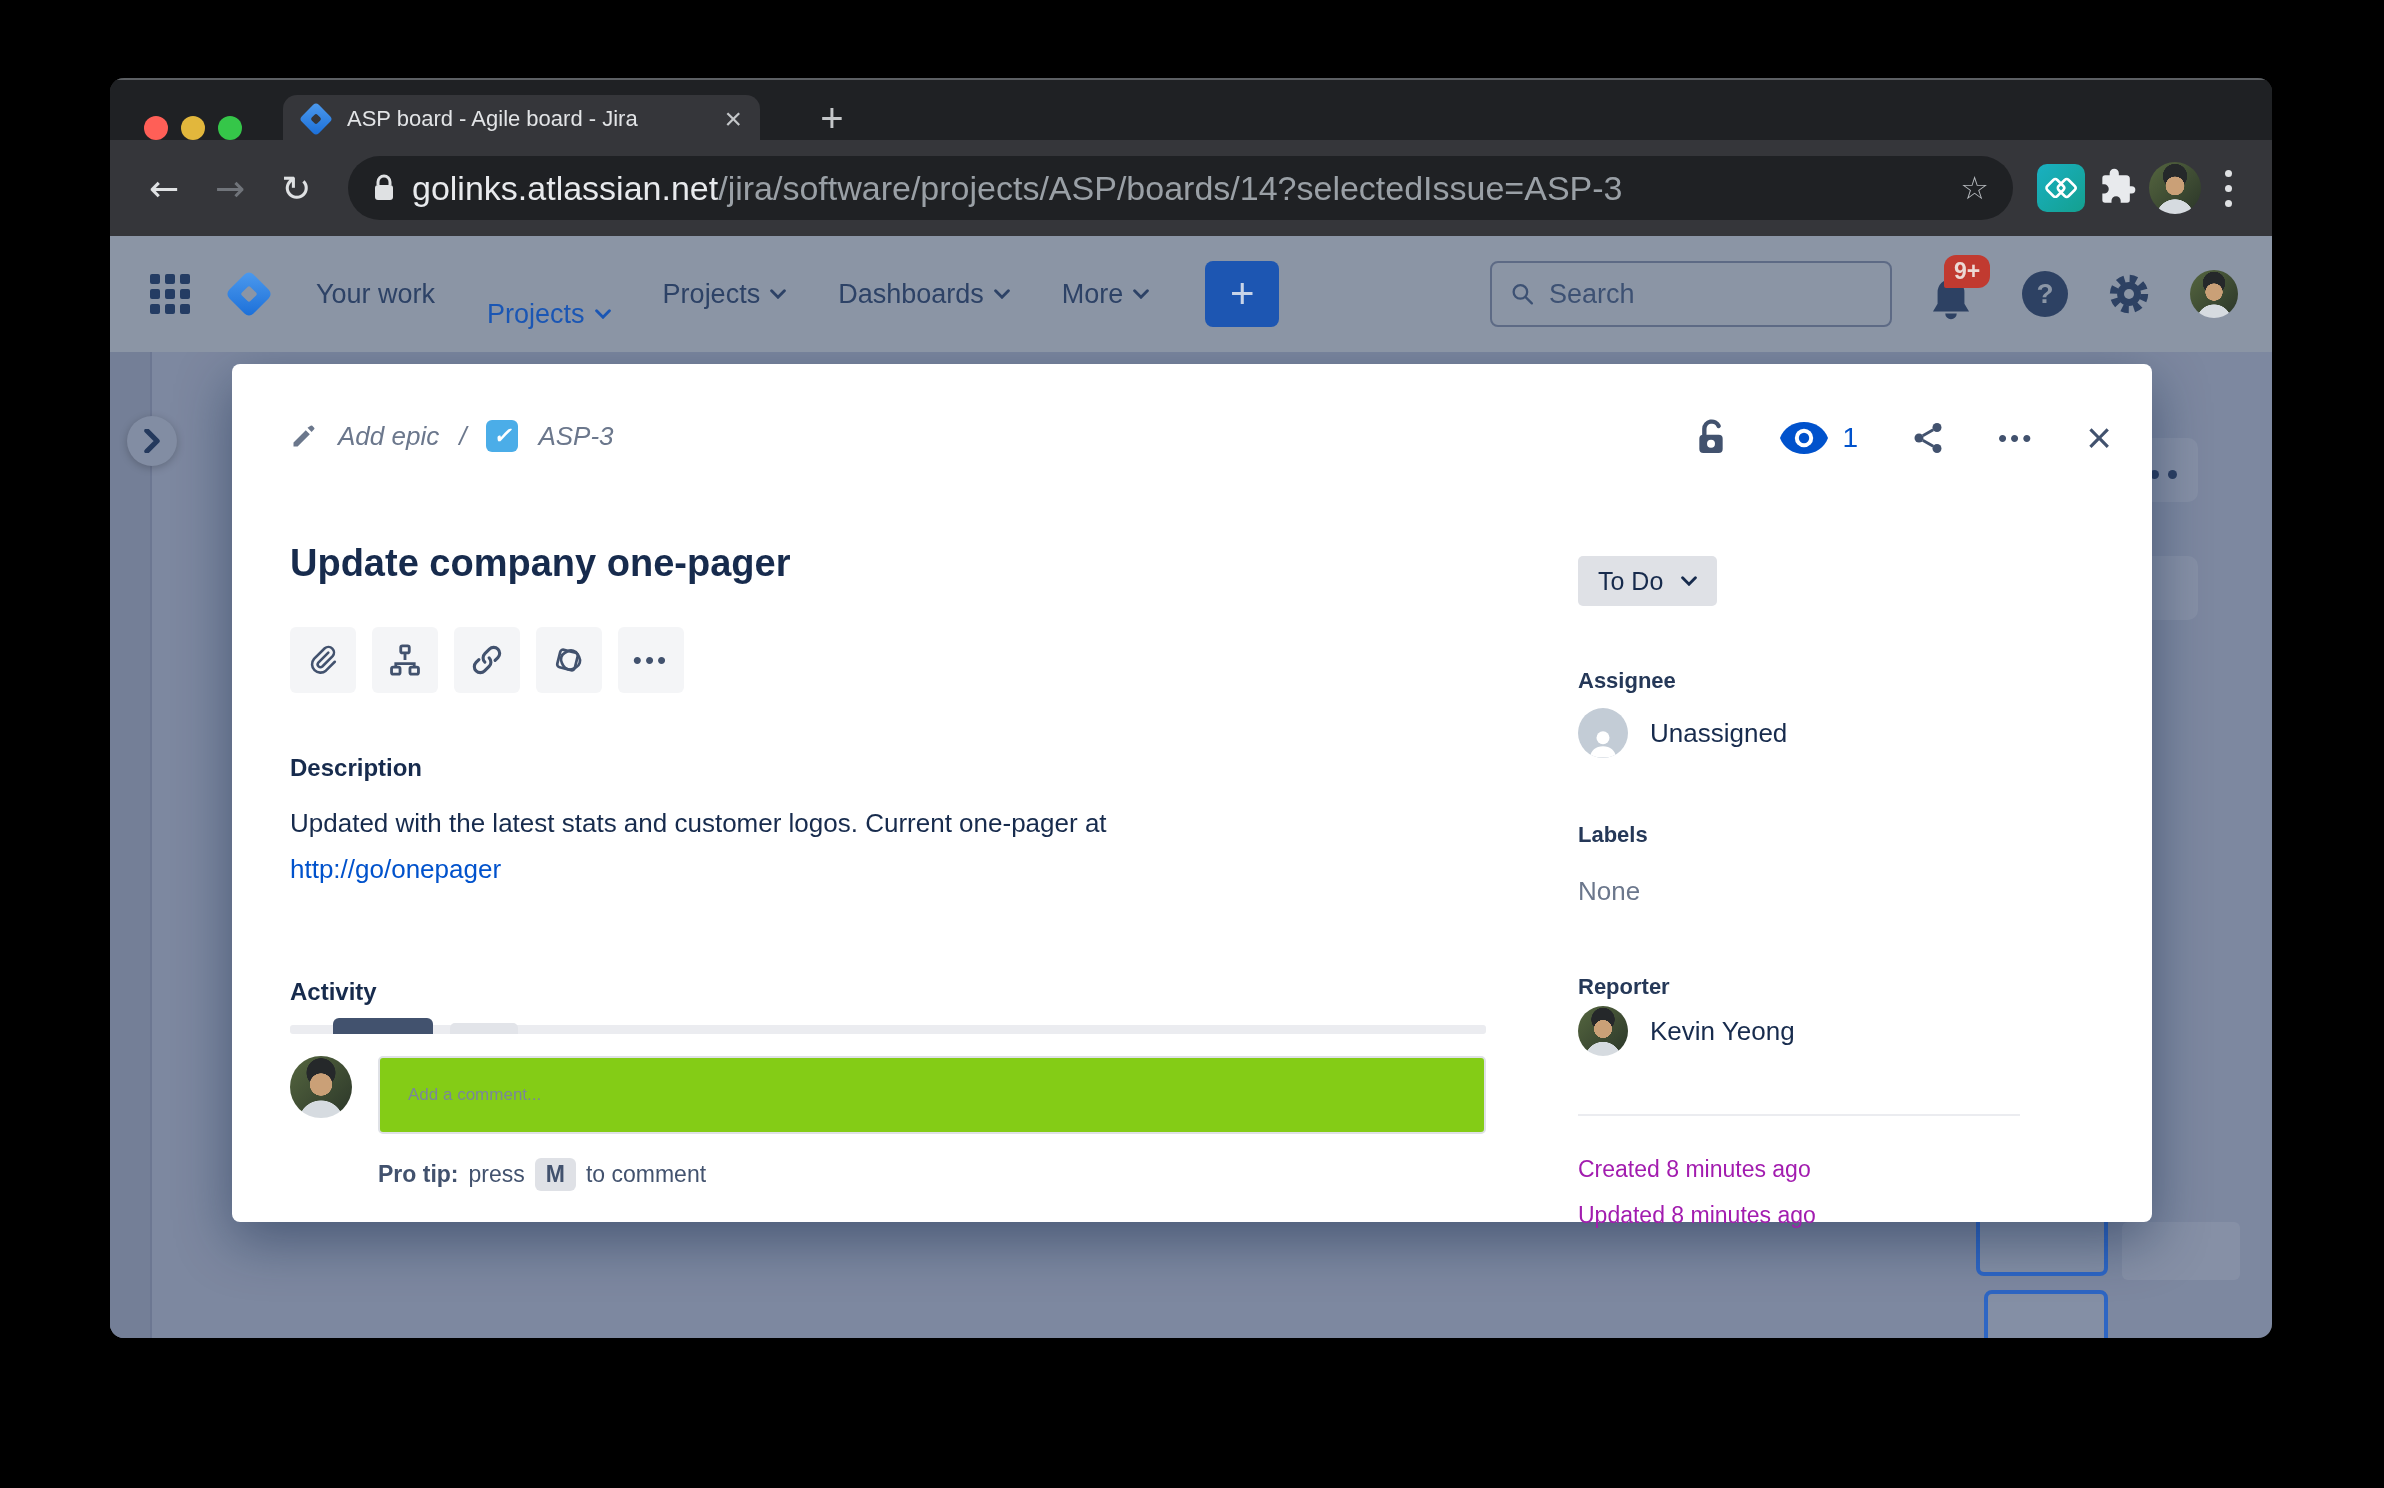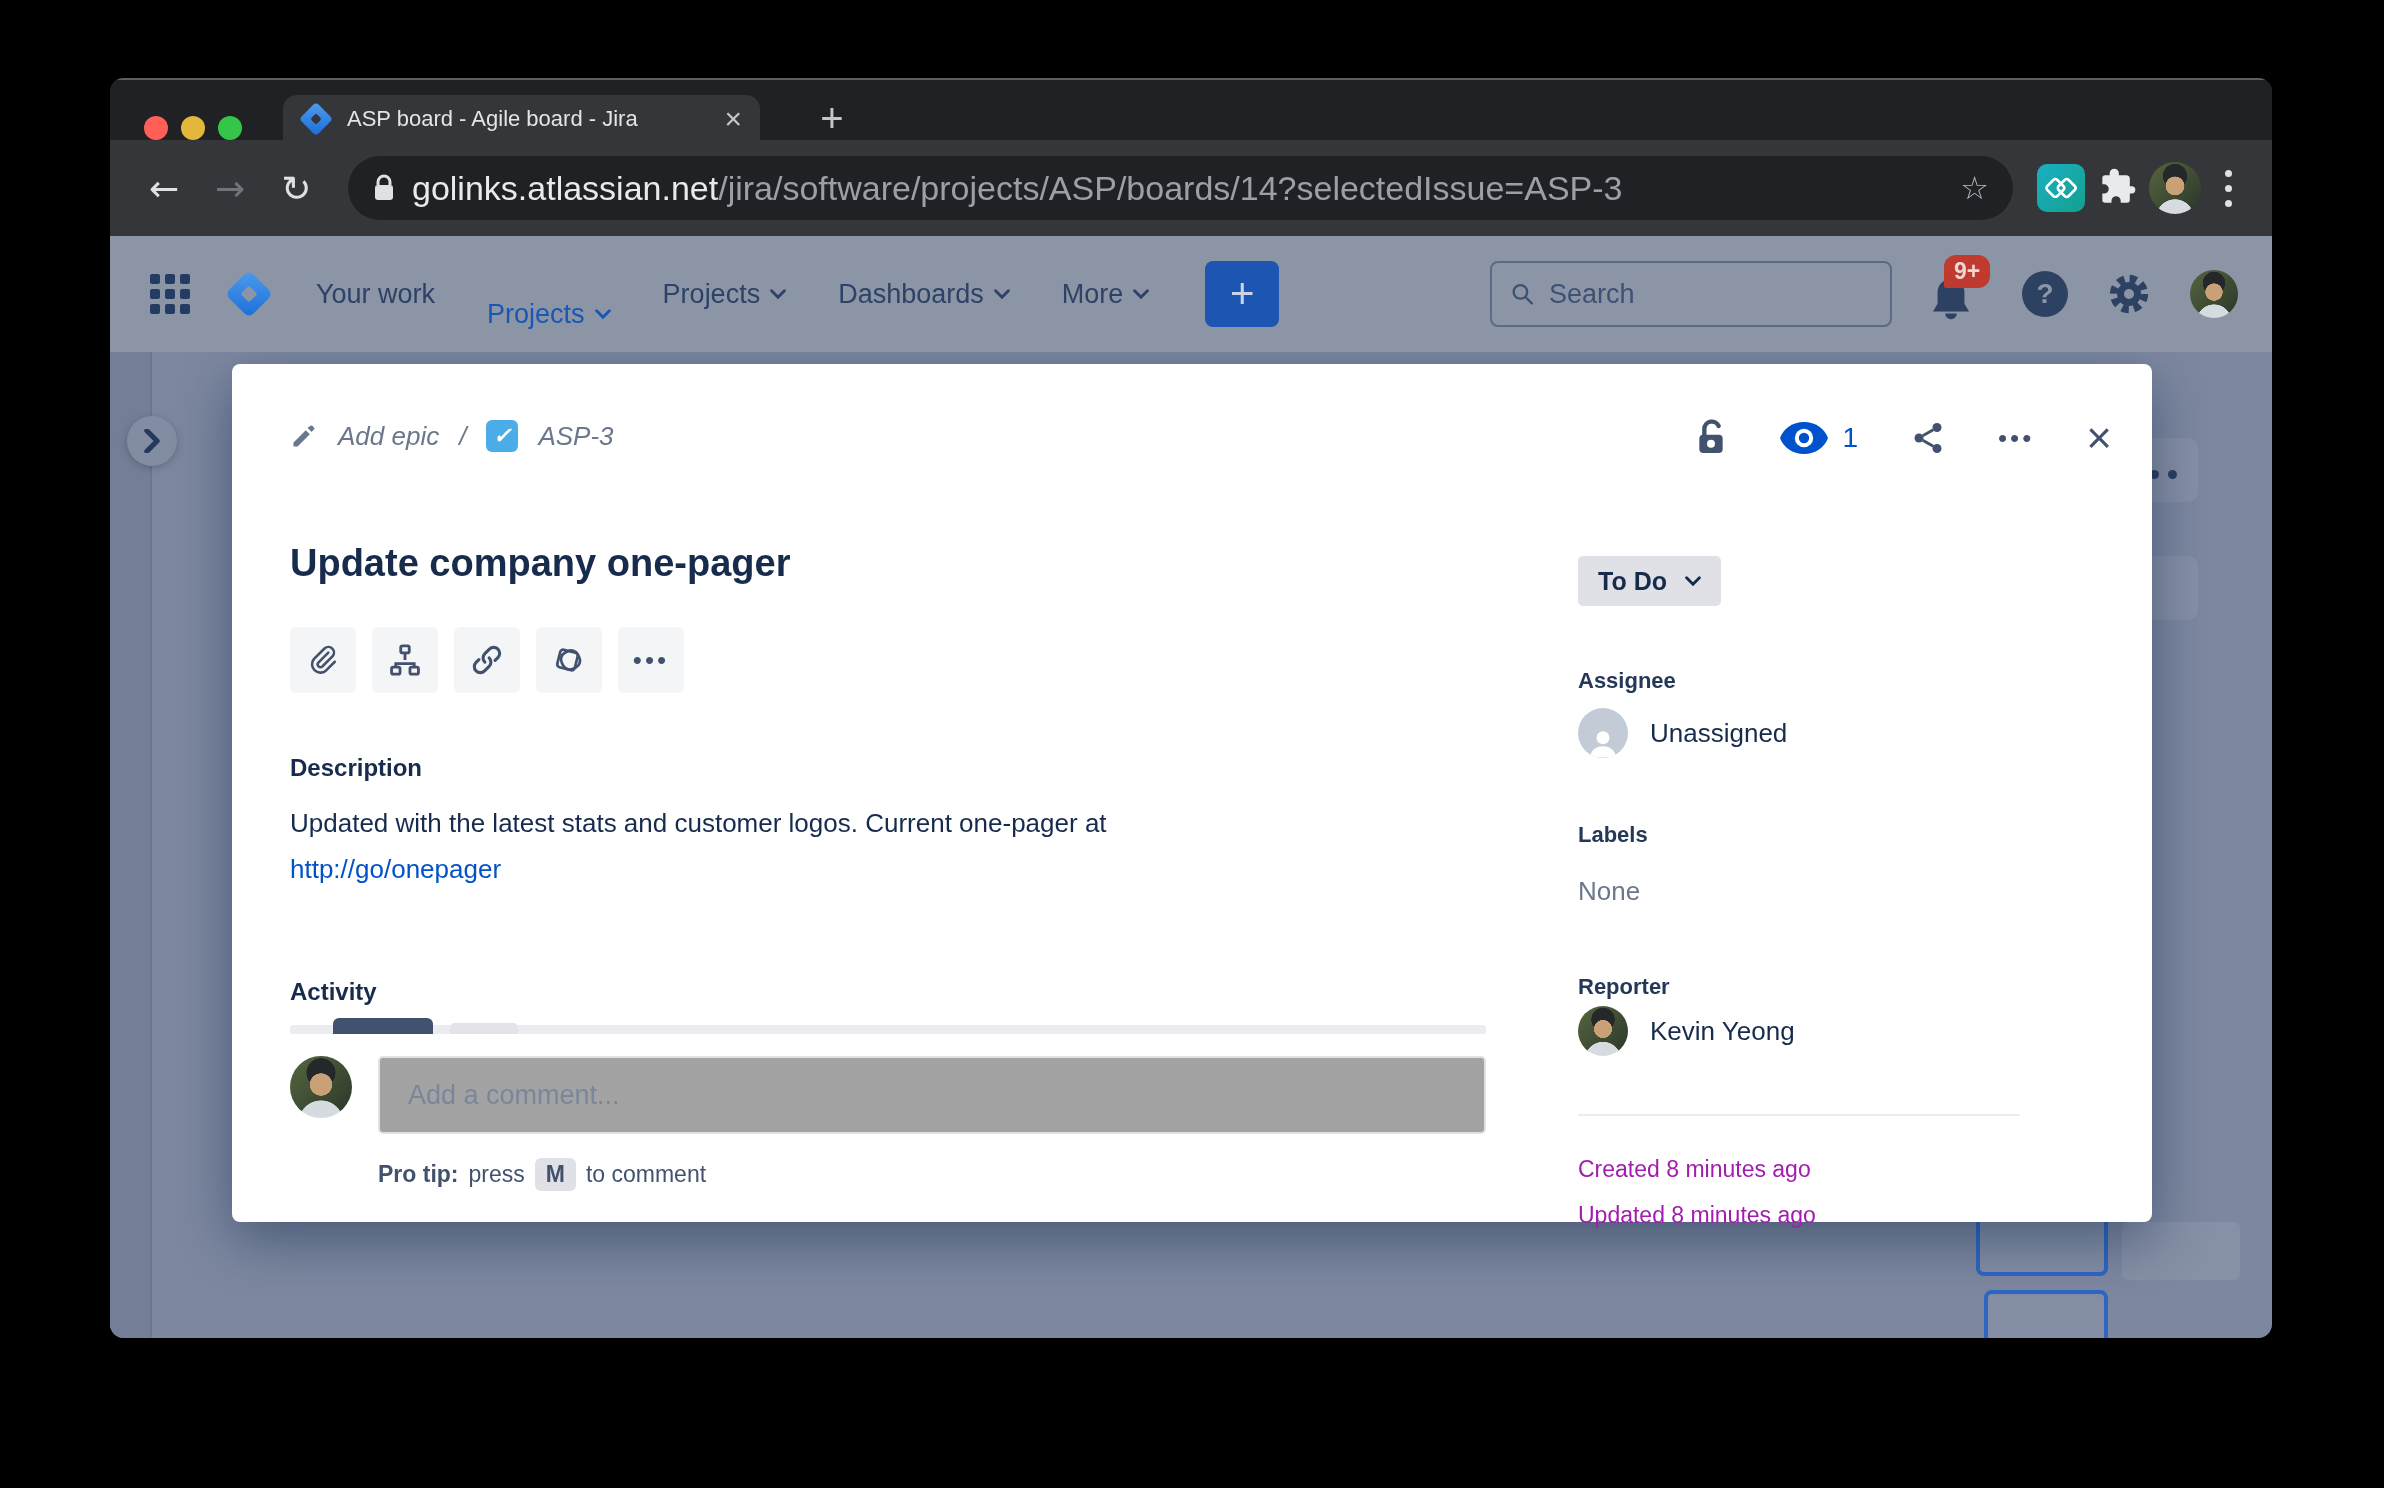--- a/index.html
+++ b/index.html
@@ -115,29 +115,29 @@
   .desc-link { position:absolute; left:58px; top:490px; font-size:26px; color:#0052cc; text-decoration:none; }
 
   .activity-tabs { position:absolute; left:58px; top:654px; width:1196px; height:16px; }
   .tab-track { position:absolute; left:0; right:0; top:7px; height:9px; background:#ebecf0; border-radius:3px; }
   .tab-pill-dark { position:absolute; left:43px; top:0; width:100px; height:16px; background:#42526e; border-radius:6px 6px 0 0; }
   .tab-pill-light { position:absolute; left:160px; top:5px; width:68px; height:11px; background:#e2e4e9; border-radius:5px 5px 0 0; }
 
   .comment-row { position:absolute; left:58px; top:692px; width:1196px; display:flex; gap:26px; align-items:flex-start; }
   .comment-avatar { width:62px; height:62px; flex:none; }
   .comment-input { flex:1; height:78px; border:2px solid #dfe1e6; border-radius:5px; padding:0 28px;
-    font-size:27px; color:#172b4d; outline:none; font-family:"Liberation Sans", sans-serif; background:#a3a3a3; }
+    font-size:17px; color:#172b4d; outline:none; font-family:"Liberation Sans", sans-serif; background:#84cc16; }
   .comment-input::placeholder { color:#7a869a; opacity:1; }
   .protip { position:absolute; left:146px; top:794px; font-size:23px; color:#42526e; display:flex; gap:10px; align-items:center; }
   .protip b { font-weight:700; }
   .keycap { background:#dfe1e6; border-radius:6px; padding:3px 11px; font-weight:700; color:#42526e; }
 
   .m-right { position:absolute; left:1346px; top:0; width:560px; height:100%; }
   .status-btn { position:absolute; left:0; top:192px; height:50px; background:#dfe1e6; border-radius:5px;
-    display:flex; align-items:center; gap:18px; padding:0 20px; font-size:25px; font-weight:700; color:#172b4d; }
+    display:flex; align-items:center; gap:18px; padding:0 20px; font-size:25px; font-weight:400; color:#172b4d; }
   .field-label { position:absolute; left:0; font-size:22px; font-weight:700; color:#253858; }
   .person-row { position:absolute; left:0; display:flex; align-items:center; gap:22px; font-size:26px; color:#172b4d; }
   .gray-avatar { width:50px; height:50px; border-radius:50%; background:#c3ccd6; display:flex; align-items:flex-end; justify-content:center; overflow:hidden; }
   .reporter-avatar { width:50px; height:50px; flex:none; }
   .none-value { position:absolute; left:0; top:512px; font-size:26px; color:#6b778c; }
   .divider { position:absolute; left:0; top:750px; width:442px; height:2px; background:#ebecf0; }
   .meta { position:absolute; left:0; font-size:23px; color:#a21caf; }
 </style>
 </head>
 <body>

